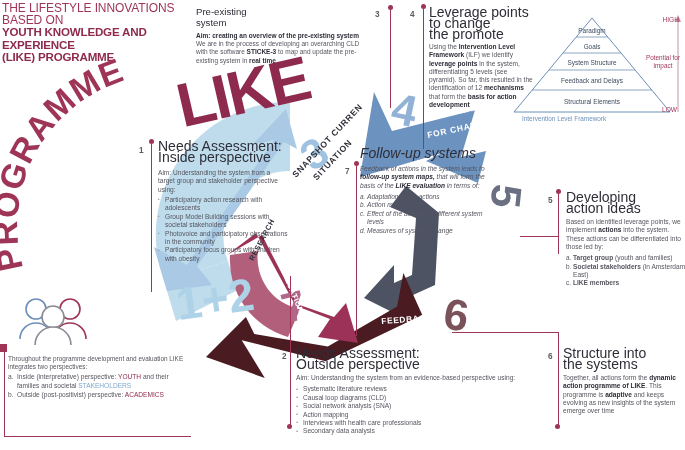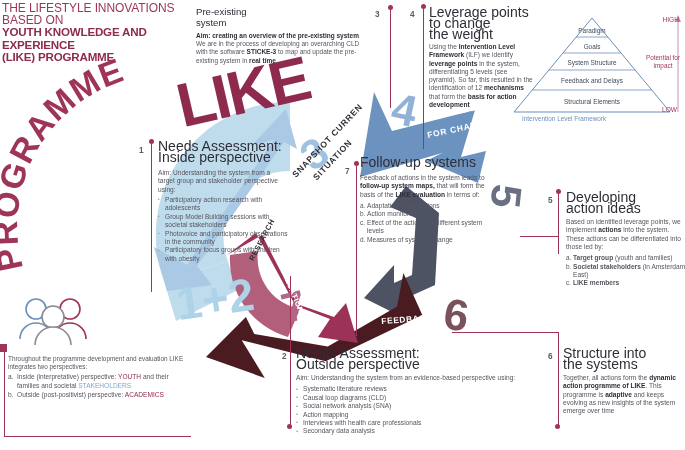--- a/index.html
+++ b/index.html
@@ -150,21 +150,21 @@
     <div class="t">Pre-existing</div>
     <div class="t">system</div>
     <div class="b"><b>Aim: creating an overview of the pre-existing system</b><br>We are in the process of developing an overarching CLD with the software <b>STICKE-3</b> to map and update the pre-existing system in <b>real time</b></div>
   </div>
   <div class="co-num" style="left:375px;top:10px;">3</div>
   <div class="co-dot" style="left:388px;top:5px;"></div>
   <div class="co-rule" style="left:390px;top:10px;height:98px;"></div>
 
   <div class="callout" style="left:429px;top:7px;width:105px;">
     <div class="co-title">Leverage points to change</div>
-    <div class="co-title">the weight</div>
+    <div class="co-title">the promote</div>
     <div class="co-body" style="margin-top:3px;">Using the <b>Intervention Level Framework</b> (ILF) we identify <b>leverage points</b> in the system, differentiating 5 levels (see pyramid). So far, this resulted in the identification of 12 <b>mechanisms</b> that form the <b>basis for action development</b></div>
   </div>
   <div class="co-num" style="left:410px;top:10px;">4</div>
   <div class="co-dot" style="left:421px;top:4px;"></div>
   <div class="co-rule" style="left:423px;top:9px;height:140px;"></div>
 
   <div class="callout" style="left:158px;top:141px;width:130px;">
     <div class="co-title">Needs Assessment:</div>
     <div class="co-title">Inside perspective</div>
     <div class="co-body" style="margin-top:6px;">Aim: Understanding the system from a target group and stakeholder perspective using:</div>
@@ -172,21 +172,21 @@
         <li>Participatory action research with adolescents</li>
         <li>Group Model Building sessions with societal stakeholders</li>
         <li>Photovoice and participatory observations in the community</li>
         <li>Participatory focus groups with children with obesity</li>
       </ul>
   </div>
   <div class="co-num" style="left:139px;top:146px;">1</div>
   <div class="co-dot" style="left:149px;top:139px;"></div>
   <div class="co-rule" style="left:151px;top:144px;height:148px;"></div>
 
-  <div class="callout" style="left:360px;top:157px;width:128px;">
+  <div class="callout" style="left:360px;top:148px;width:128px;font-style:italic;">
     <div class="co-title">Follow-up systems</div>
     <div class="co-body" style="margin-top:6px;">Feedback of actions in the system leads to <b>follow-up system maps,</b> that will form the basis of the <b>LIKE evaluation</b> in terms of:</div>
     <ul class="co-list alpha" style="margin-top:3px;">
         <li data-mk="a.">Adaptation of the actions</li>
         <li data-mk="b.">Action monitoring</li>
         <li data-mk="c.">Effect of the actions on different system levels</li>
         <li data-mk="d.">Measures of systems change</li>
       </ul>
   </div>
   <div class="co-num" style="left:345px;top:167px;">7</div>

